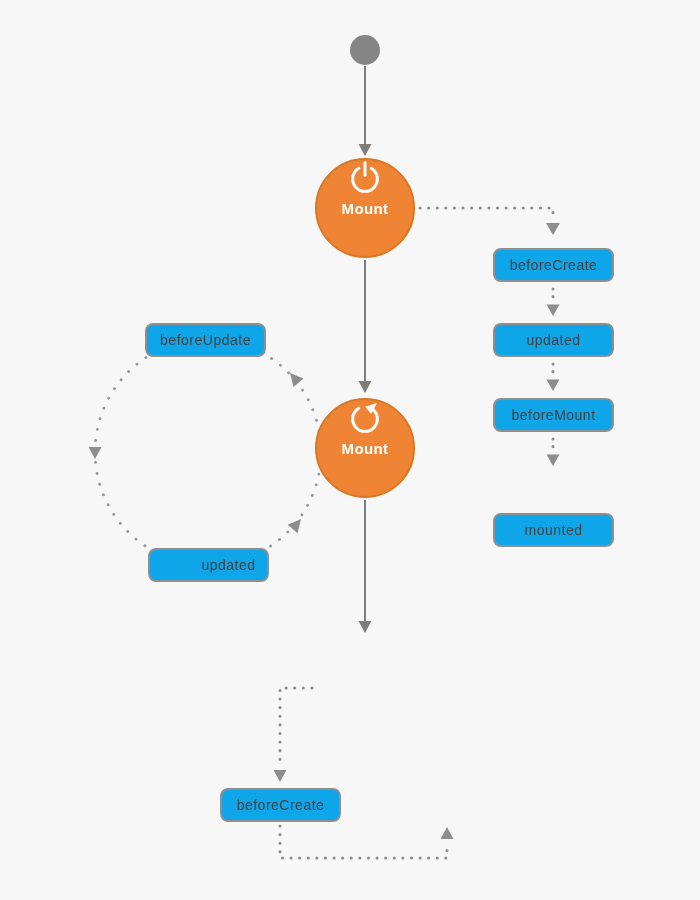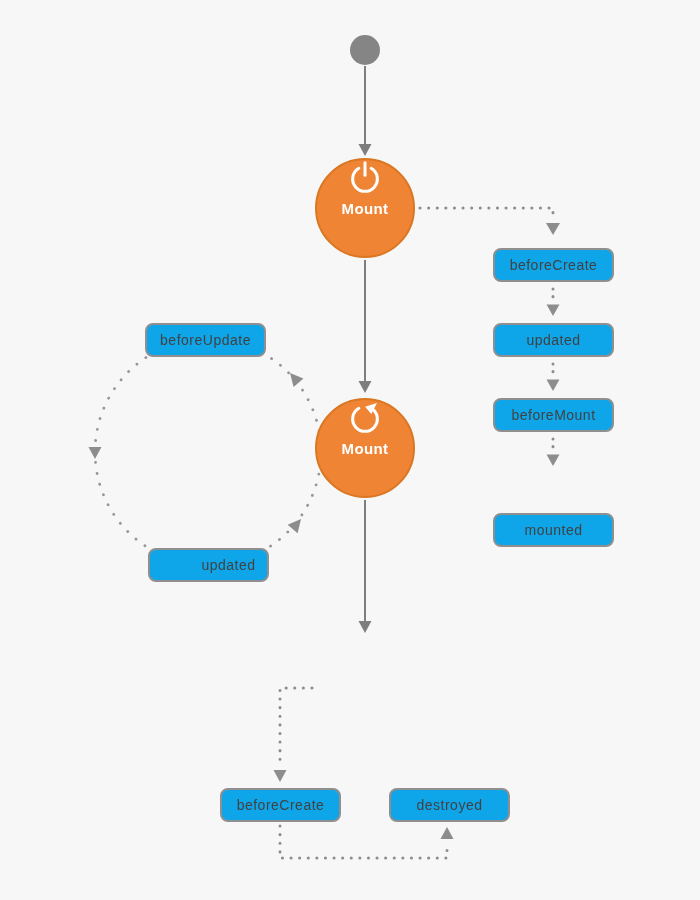--- a/index.html
+++ b/index.html
@@ -145,15 +145,14 @@
   </div>
 
 
   <div class="hook h-beforeCreate">beforeCreate</div>
   <div class="hook h-created">updated</div>
   <div class="hook h-beforeMount">beforeMount</div>
   <div class="hook h-mounted">mounted</div>
   <div class="hook h-beforeUpdate">beforeUpdate</div>
   <div class="hook h-updated">updated</div>
   <div class="hook h-beforeDestroy">beforeCreate</div>
-  <div class="hook h-destroyed">destroyed</div>
 
 </div>
 
 </body></html>

